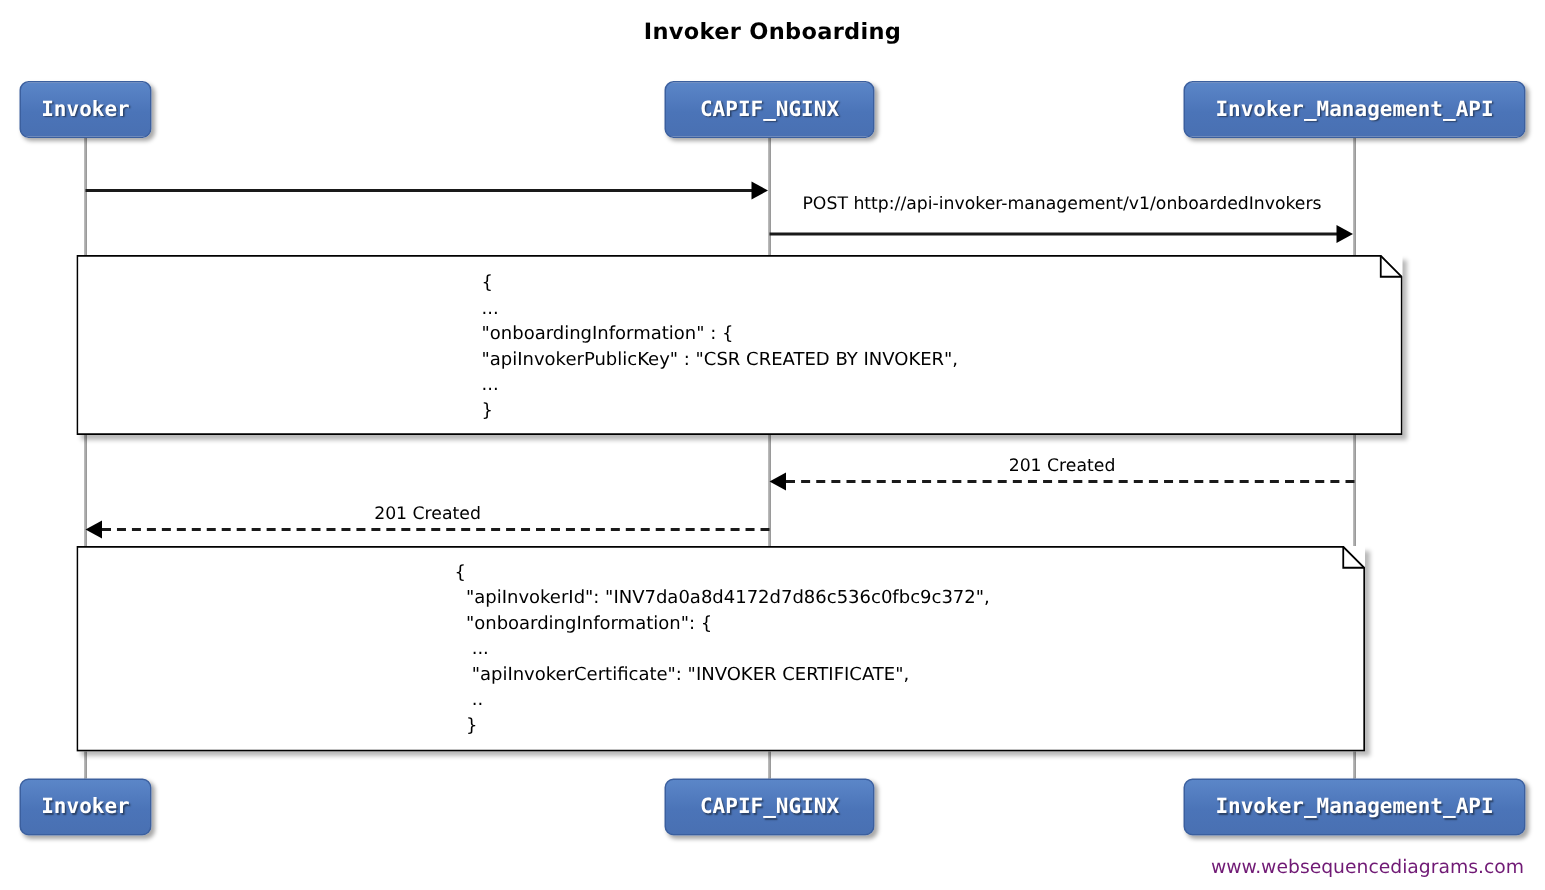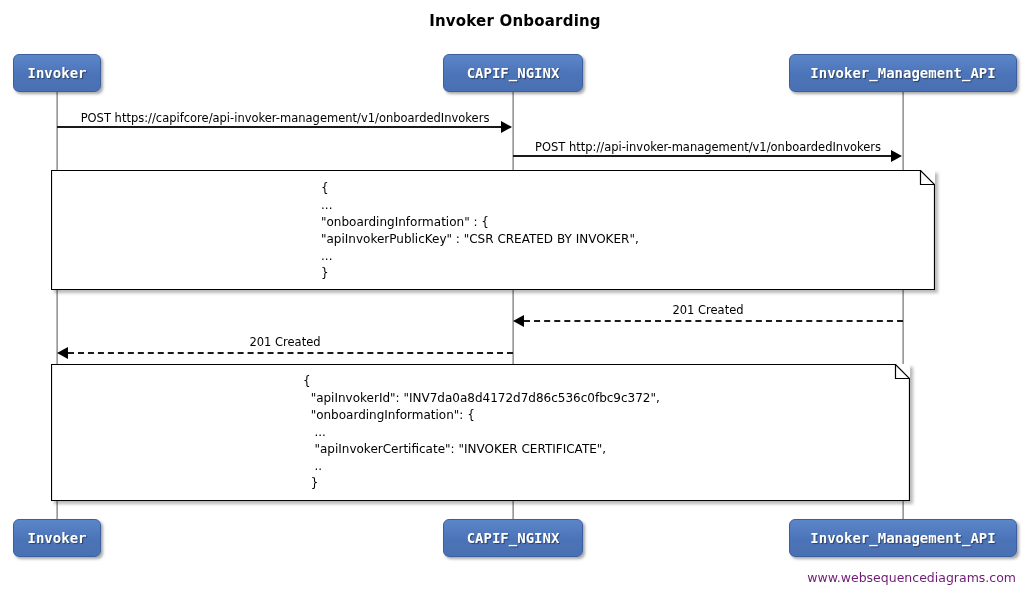--- a/index.html
+++ b/index.html
@@ -134,25 +134,24 @@
   <div class="abs participant" style="left:13px; top:54px; width:88px;">
     <span class="participant-label">Invoker</span>
   </div>
   <div class="abs participant" style="left:443px; top:54px; width:140px;">
     <span class="participant-label">CAPIF_NGINX</span>
   </div>
   <div class="abs participant" style="left:789px; top:54px; width:228px;">
     <span class="participant-label">Invoker_Management_API</span>
   </div>
 
-  <div class="abs msg-label" style="left:57px; top:111px; width:456px;">POST https://capifcore/api-invoker-management/v1/onboardedInvokers</div>
   <div class="abs msg-line" style="left:57px; top:126px; width:446px;"></div>
   <div class="abs arrow-head right" style="left:501px; top:121px;"></div>
 
-  <div class="abs msg-label" style="left:513px; top:140px; width:390px;">POST http://api-invoker-management/v1/onboardedInvokers</div>
+  <div class="abs msg-label" style="left:513px; top:128px; width:390px;">POST http://api-invoker-management/v1/onboardedInvokers</div>
   <div class="abs msg-line" style="left:513px; top:155px; width:380px;"></div>
   <div class="abs arrow-head right" style="left:891px; top:150px;"></div>
 
   <div class="abs note" style="left:51px; top:170px; width:884px; height:120px;">
     <svg class="note-svg" width="884" height="120">
       <path d="M0.5,0.5 L869.5,0.5 L883.5,14.5 L883.5,119.5 L0.5,119.5 Z" fill="#ffffff" stroke="#000000" stroke-width="1.2"></path>
       <path d="M869.5,0.5 L869.5,14.5 L883.5,14.5" fill="none" stroke="#000000" stroke-width="1.2"></path>
     </svg>
     <div class="note-body" style="padding-left:270px; padding-top:10px;">
       <div class="note-line">{</div>

